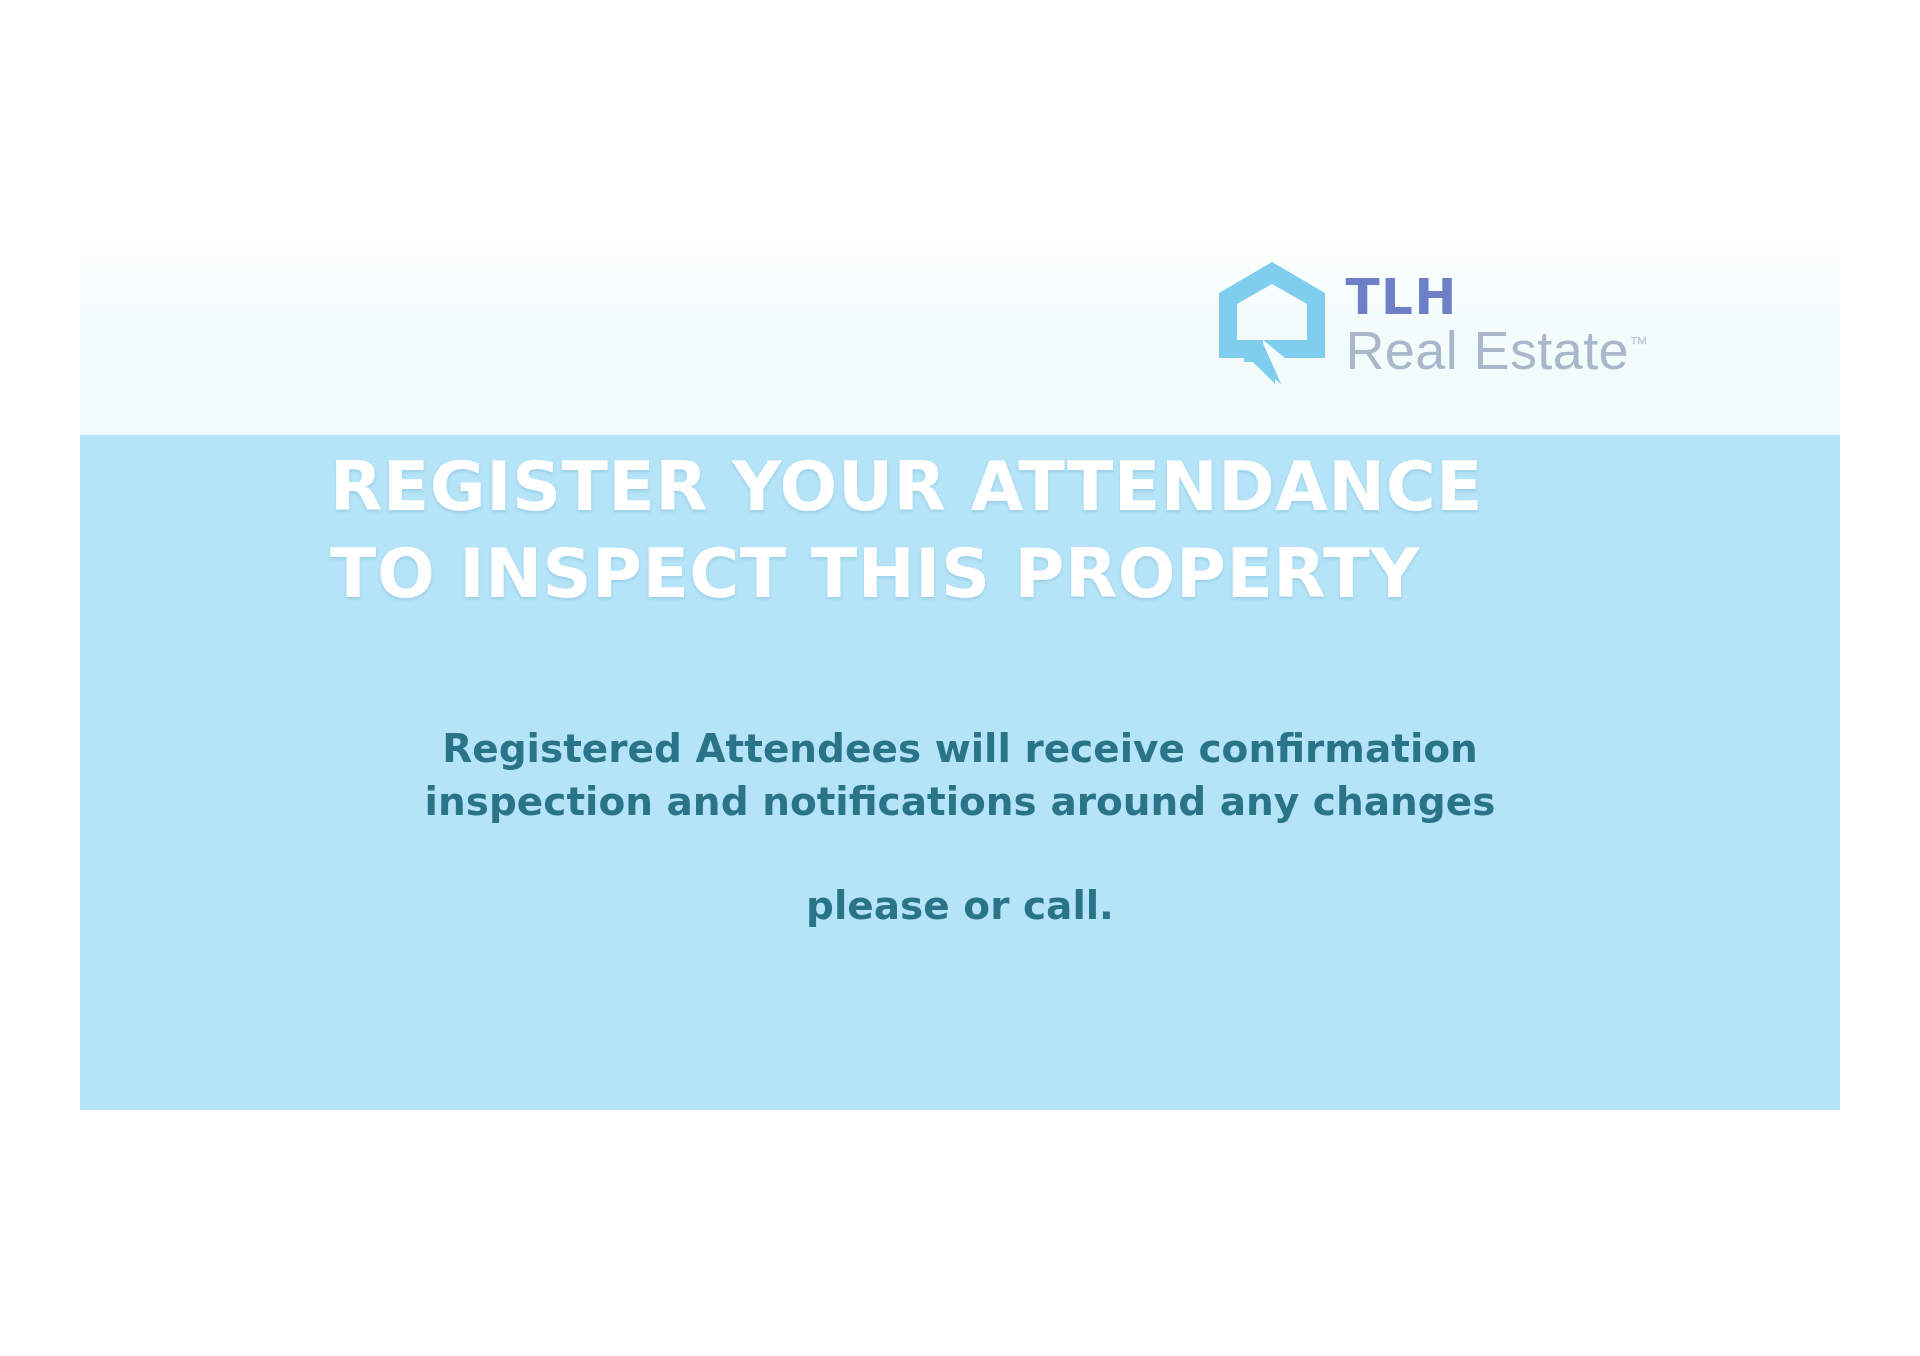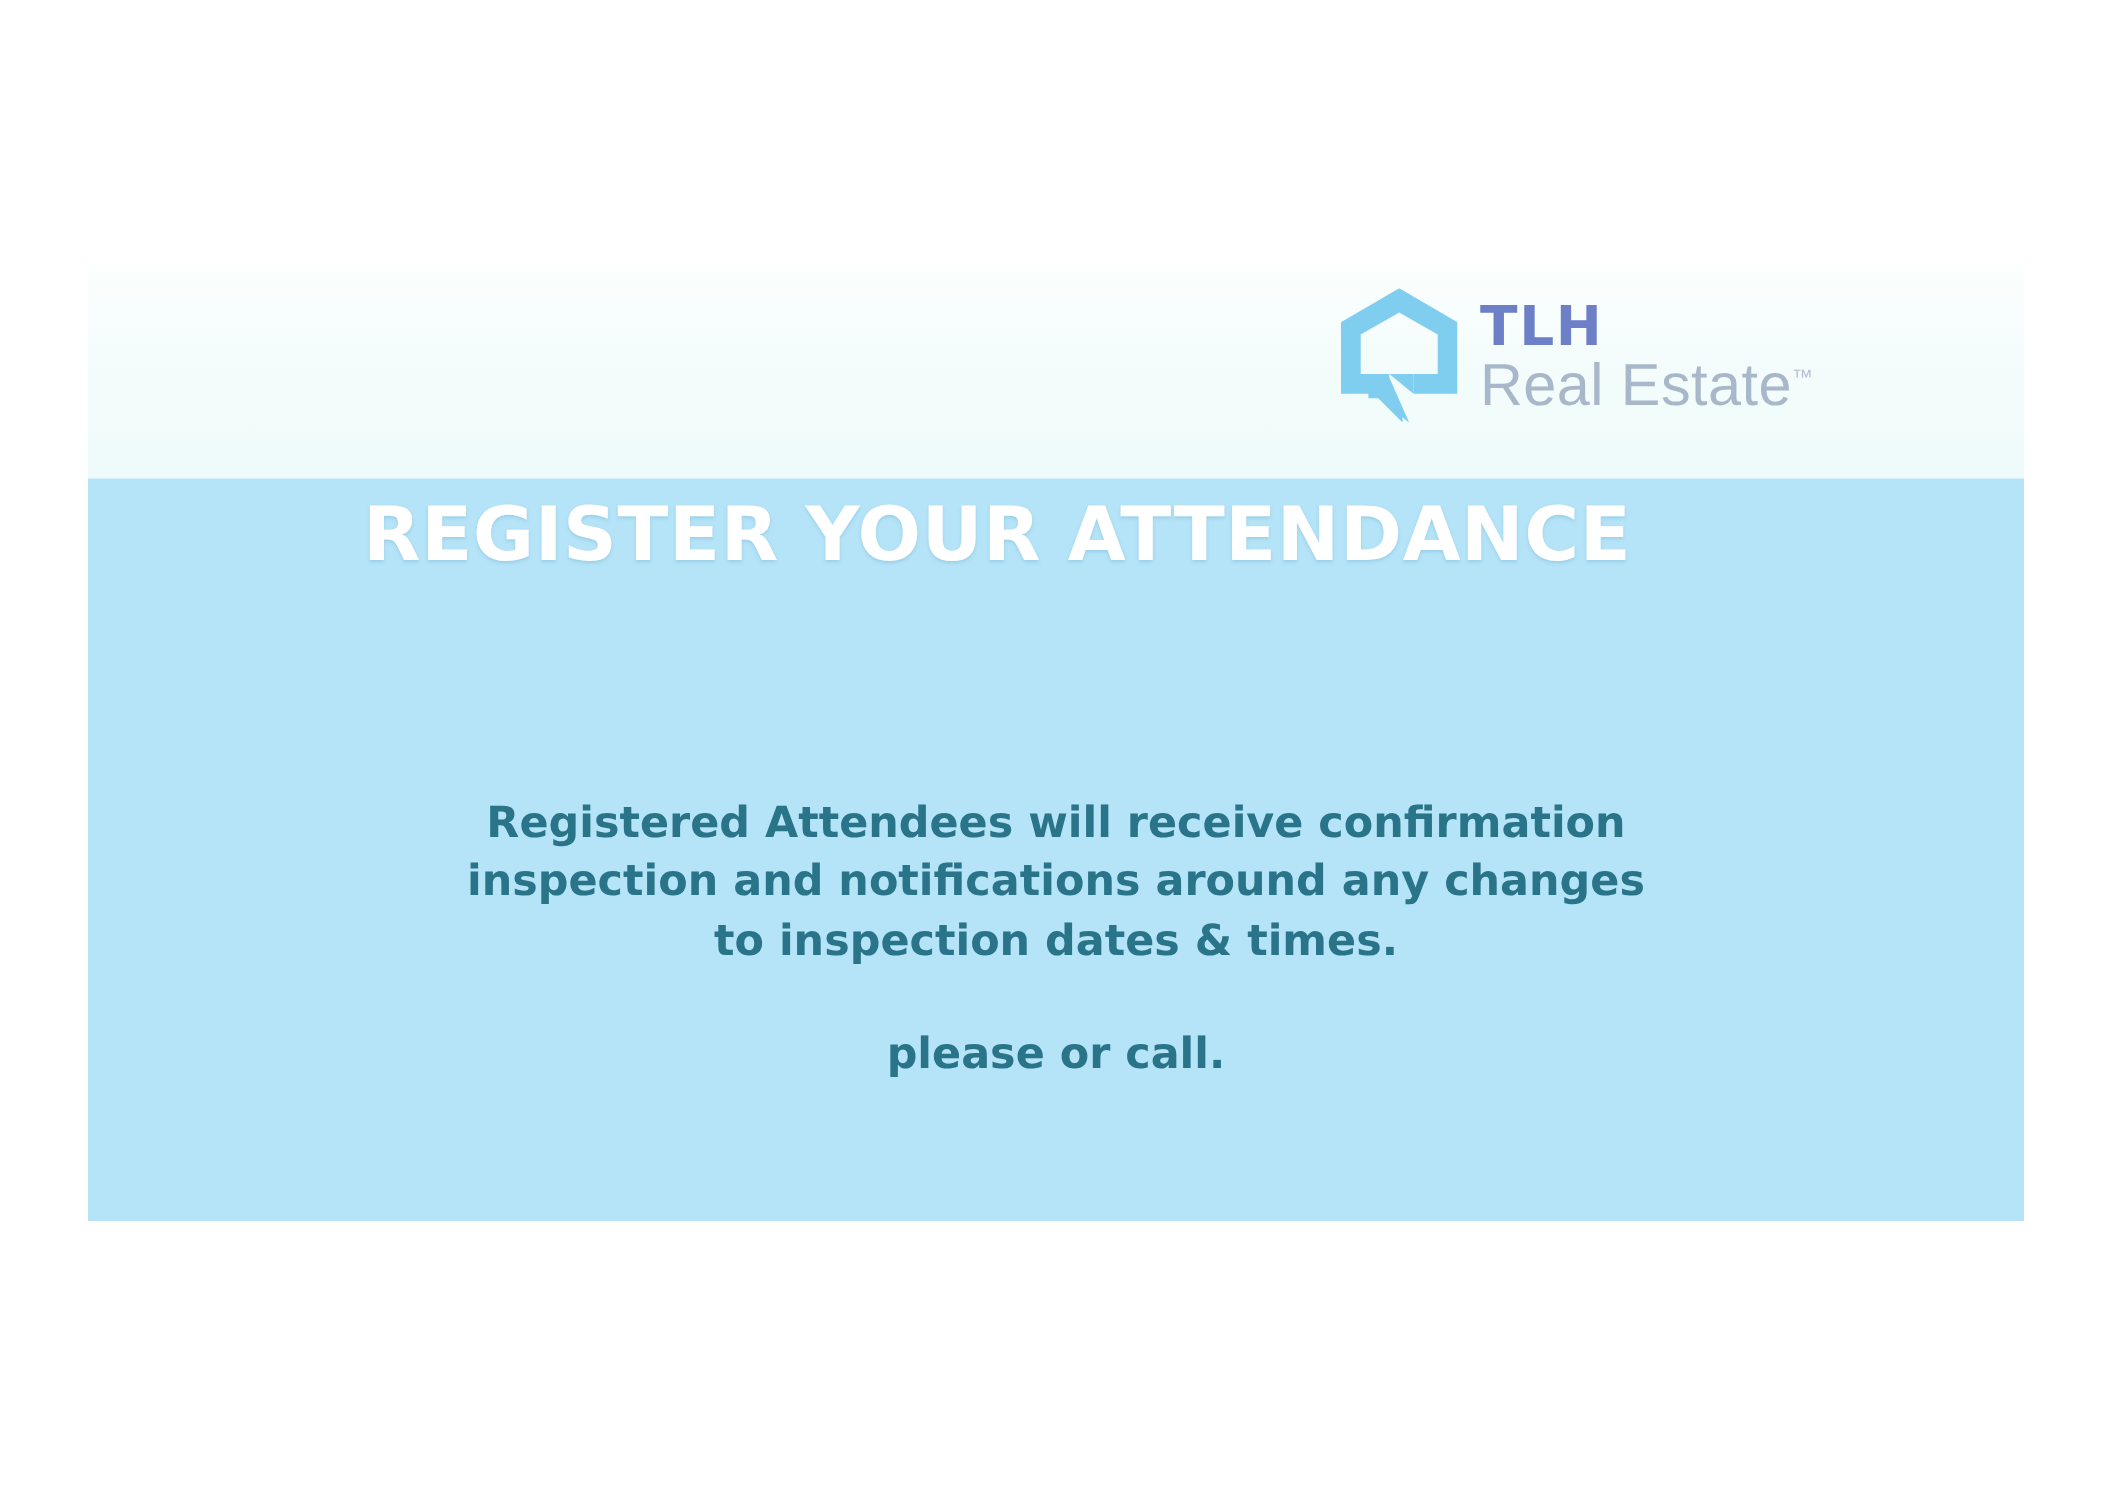--- a/index.html
+++ b/index.html
@@ -151,27 +151,27 @@
           <div class="logo-real"><span>Real Estate</span><span class="logo-tm">™</span></div>
         </div>
 
       </div>
     </div>
 
     <div class="blue-band">
 
       <div class="headline">
         <span class="hl-line">REGISTER YOUR ATTENDANCE</span>
+        <span class="hl-line">TO INSPECT THIS PROPERTY</span>
       </div>
 
       <div class="body-copy">
         <p>
           <span class="ln">Registered Attendees will receive confirmation</span>
           <span class="ln">inspection and notifications around any changes</span>
-          <span class="ln">to inspection dates &amp; times.</span>
         </p>
         <p>
           <span class="ln">please or call.</span>
         </p>
       </div>
 
     </div>
   </div>
 </div>
 

